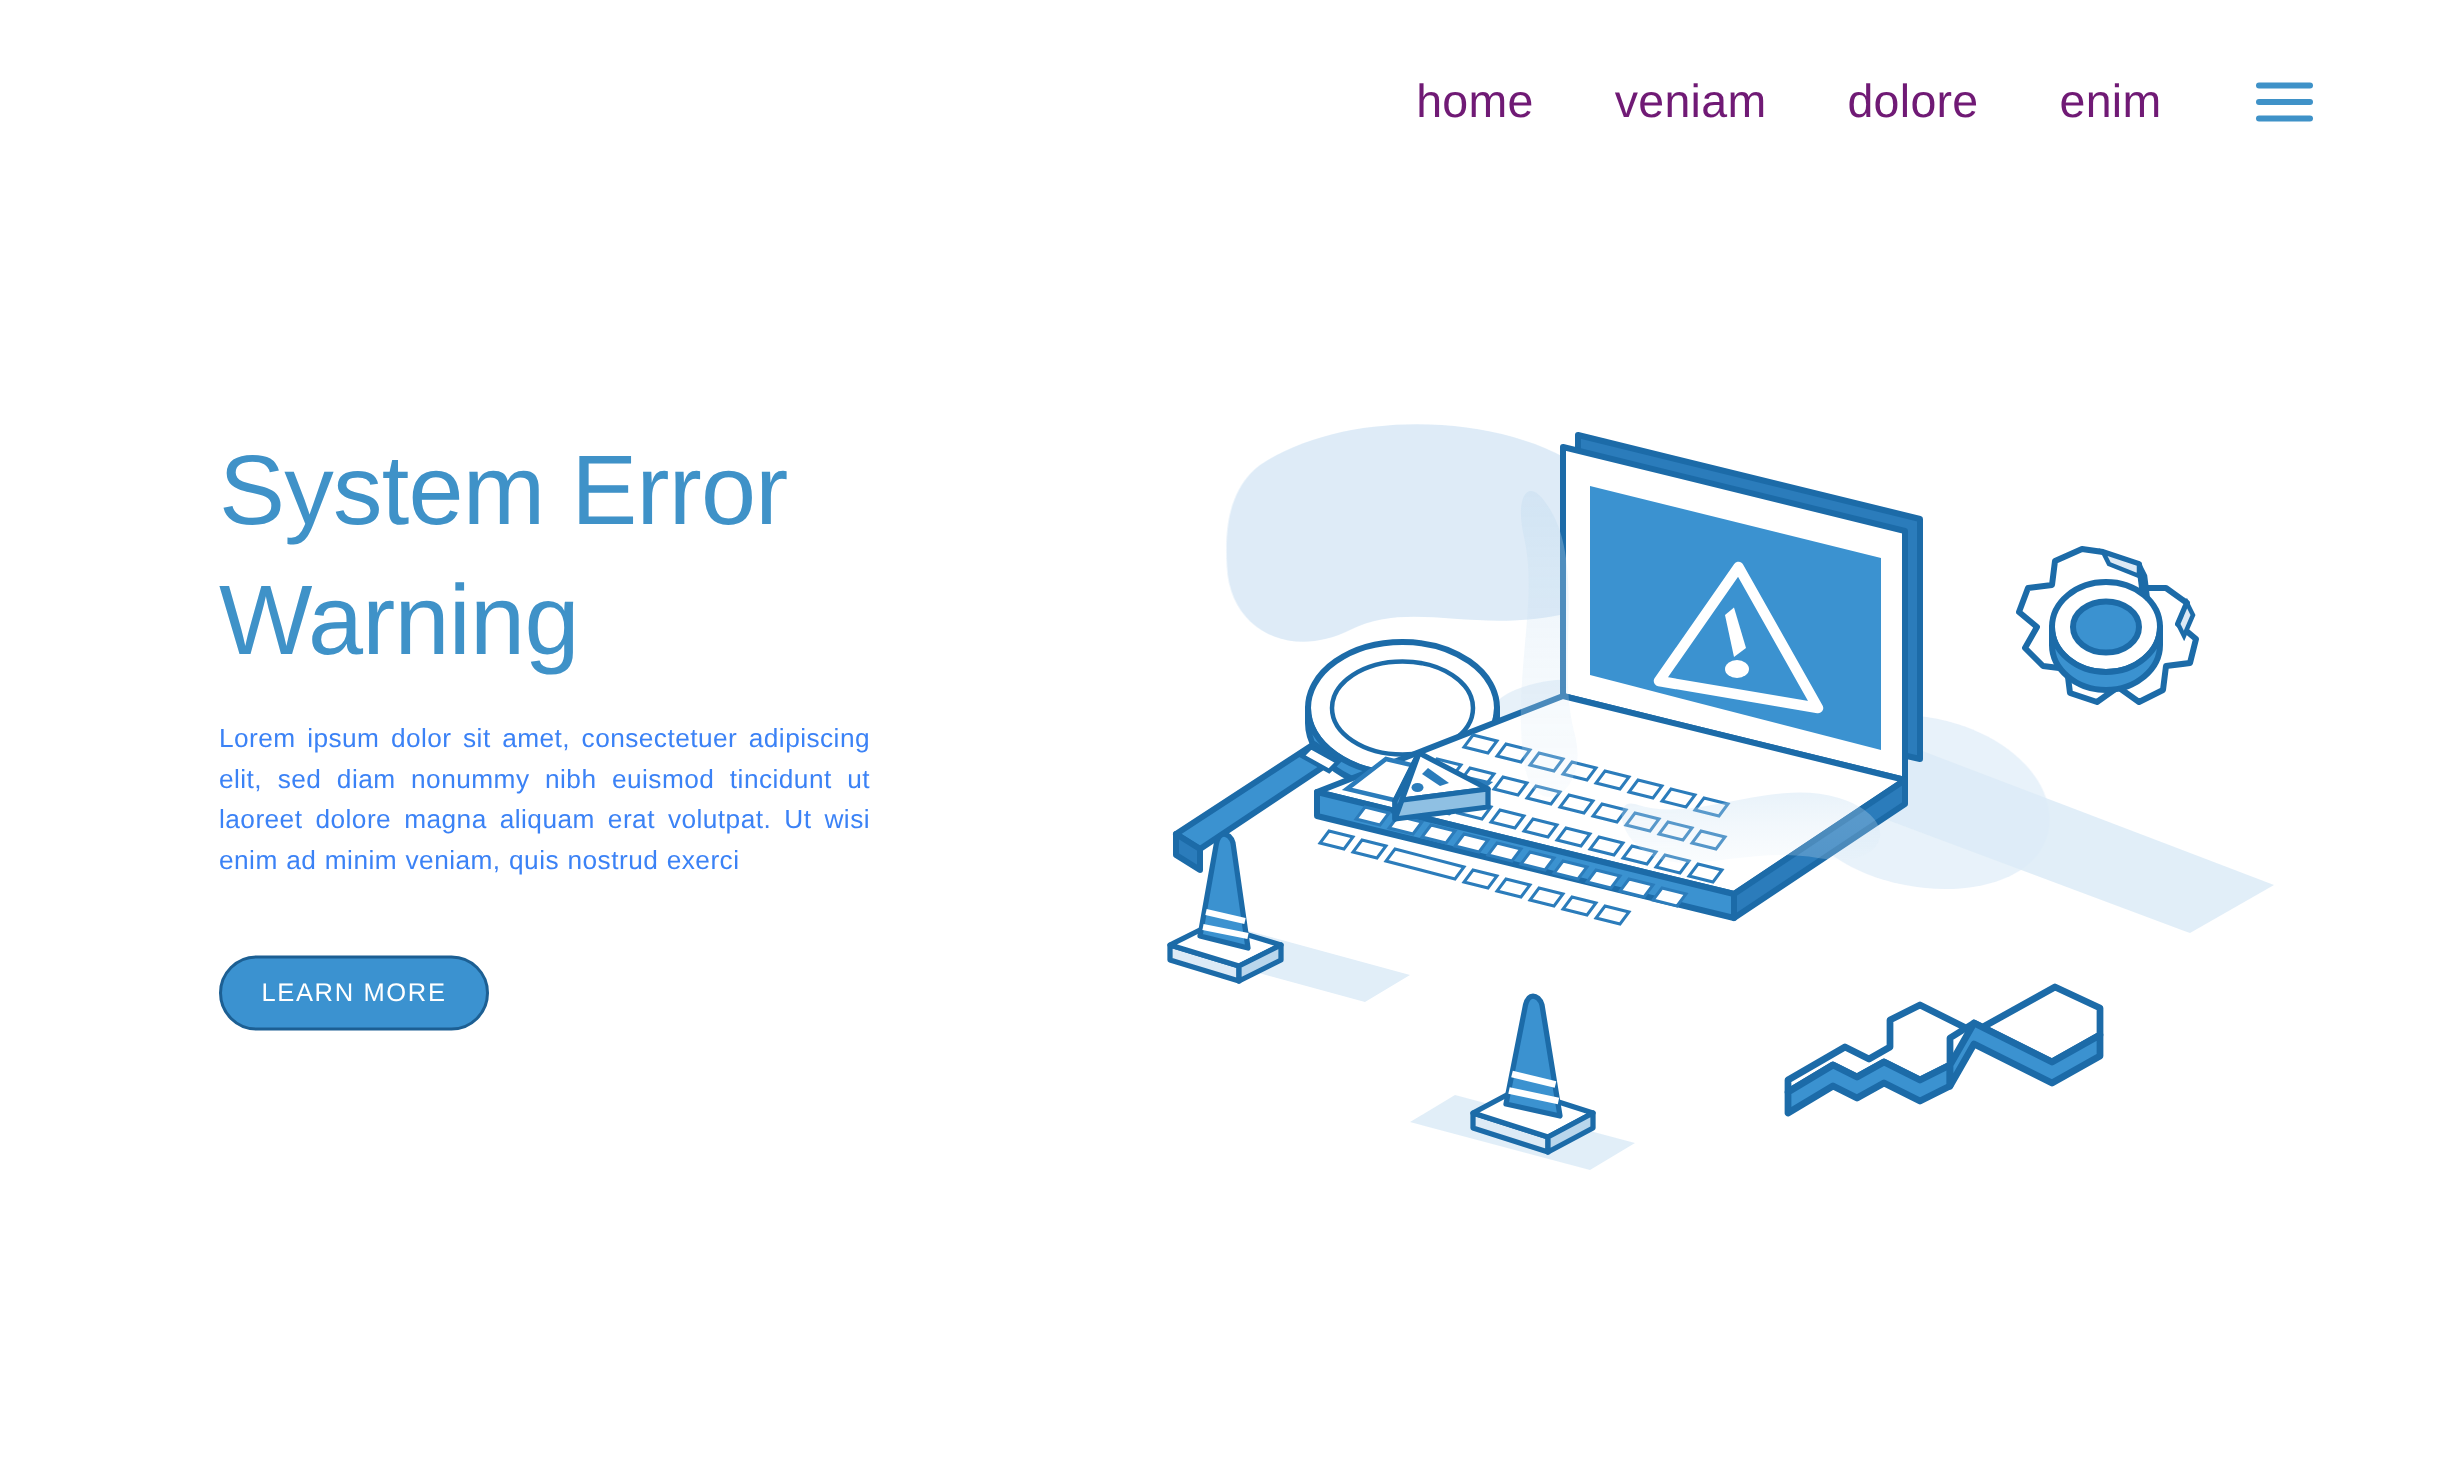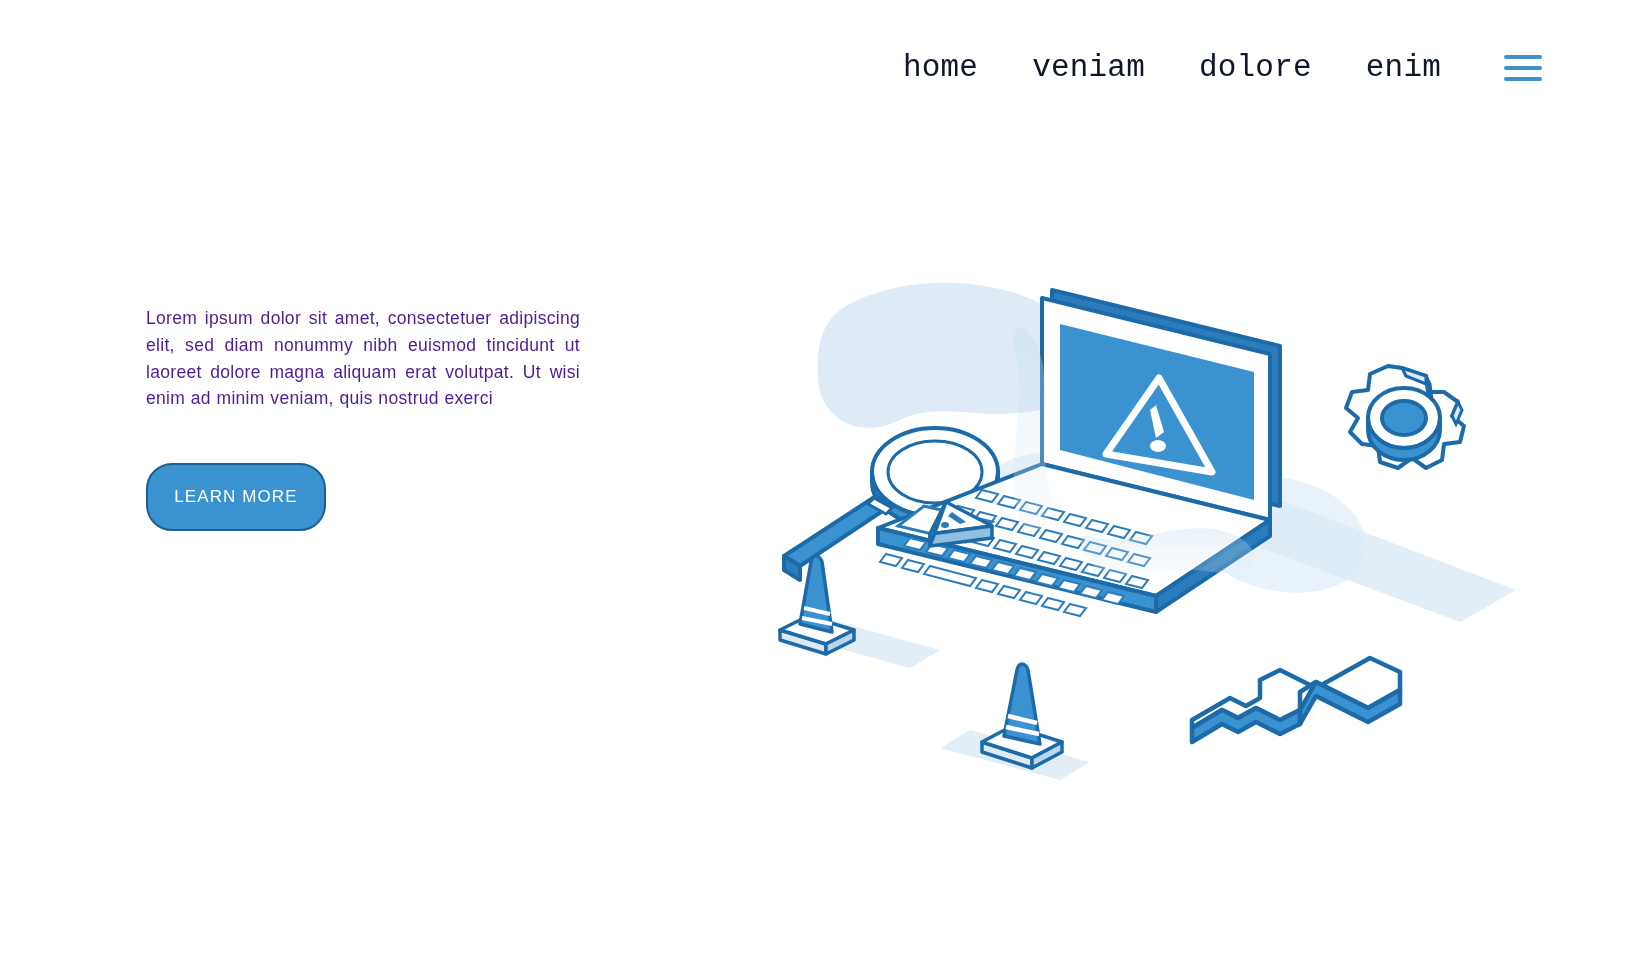--- a/index.html
+++ b/index.html
@@ -12,28 +12,27 @@
   .page { position:relative; width:1642px; height:980px; background:#fff; }
 
   
   .topnav {
     position:absolute; top:52px; right:100px;
     display:flex; align-items:center; gap:0px;
   }
   .nav-link {
     font-size:31px;
     font-weight:400;
-    color:#0f172a;
+    color:#701a75;
     letter-spacing:0.2px;
     text-decoration:none;
     padding:0 27px;
     line-height:1;
     cursor:pointer;
     white-space:nowrap;
-    font-family:Liberation Mono, monospace;
   }
   .hamburger {
     margin-left:36px;
     width:38px; height:26px;
     display:flex; flex-direction:column; justify-content:space-between;
     cursor:pointer;
   }
   .hamburger span {
     display:block; height:4px; width:100%;
     background:#3f92c8; border-radius:2px;
@@ -46,29 +45,29 @@
     font-weight:300;
     line-height:1.32;
     color:#3f92c8;
     letter-spacing:-0.5px;
   }
   .hero-para {
     margin-top:22px;
     width:434px;
     font-size:17.5px;
     line-height:1.53;
-    color:#4c1d95;
+    color:#3b82f6;
     text-align:justify;
     letter-spacing:0.3px;
     word-spacing:0.5px;
   }
   .cta-btn {
     margin-top:51px;
     display:inline-flex; align-items:center; justify-content:center;
-    width:180px; height:68px;
+    width:180px; height:50px;
     border-radius:26px;
     background:#3b92d0;
     border:2.5px solid #1c5f93;
     color:#ffffff;
     font-size:17px;
     letter-spacing:1.1px;
     cursor:pointer;
     user-select:none;
   }
 
@@ -87,20 +86,24 @@
     <a class="nav-link">dolore</a>
     <a class="nav-link">enim</a>
     <div class="hamburger">
       <span></span>
       <span></span>
       <span></span>
     </div>
   </nav>
 
   <div class="hero-copy">
+    <h1 class="hero-title">
+      <span>System Error</span><br>
+      <span>Warning</span>
+    </h1>
     <p class="hero-para">Lorem ipsum dolor sit amet, consectetuer adipiscing elit, sed diam nonummy nibh euismod tincidunt ut laoreet dolore magna aliquam erat volutpat. Ut wisi enim ad minim veniam, quis nostrud exerci</p>
     <div class="cta-btn">LEARN MORE</div>
   </div>
 
   <div class="illus">
     <svg viewBox="0 0 760 560" xmlns="http://www.w3.org/2000/svg">
       <defs>
         <linearGradient id="glassGrad" x1="0" y1="0" x2="0" y2="1">
           <stop offset="0%" stop-color="#bcd9ef" stop-opacity="0.55"></stop>
           <stop offset="100%" stop-color="#e6f1fa" stop-opacity="0.35"></stop>

